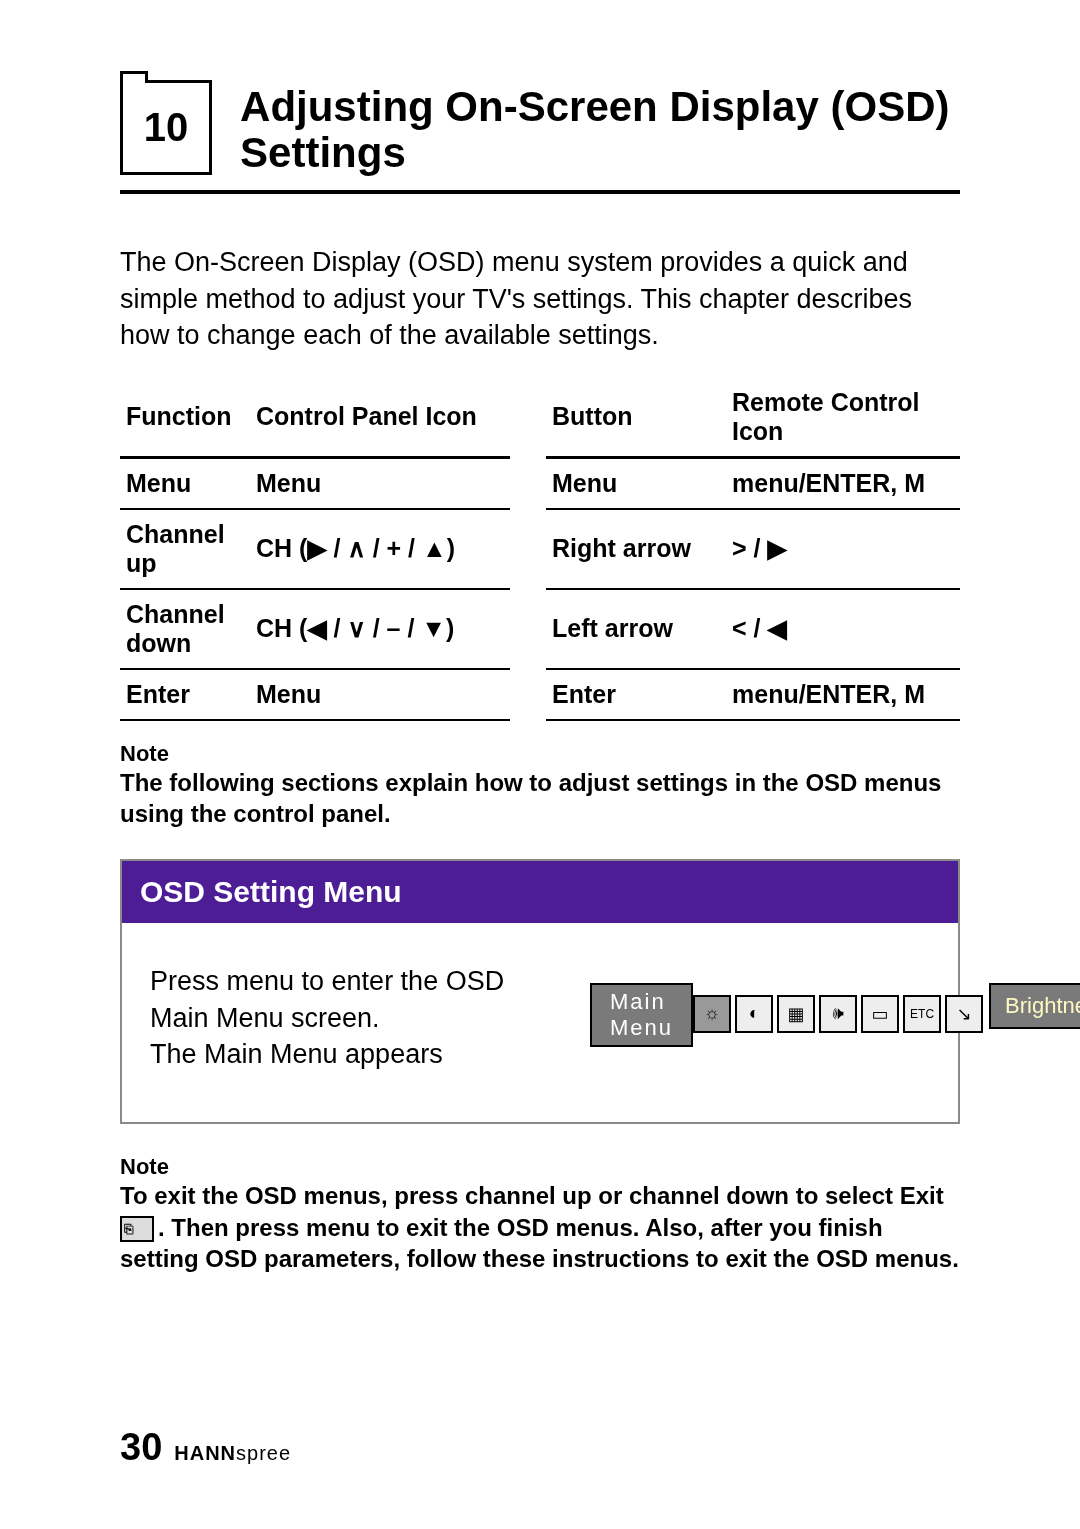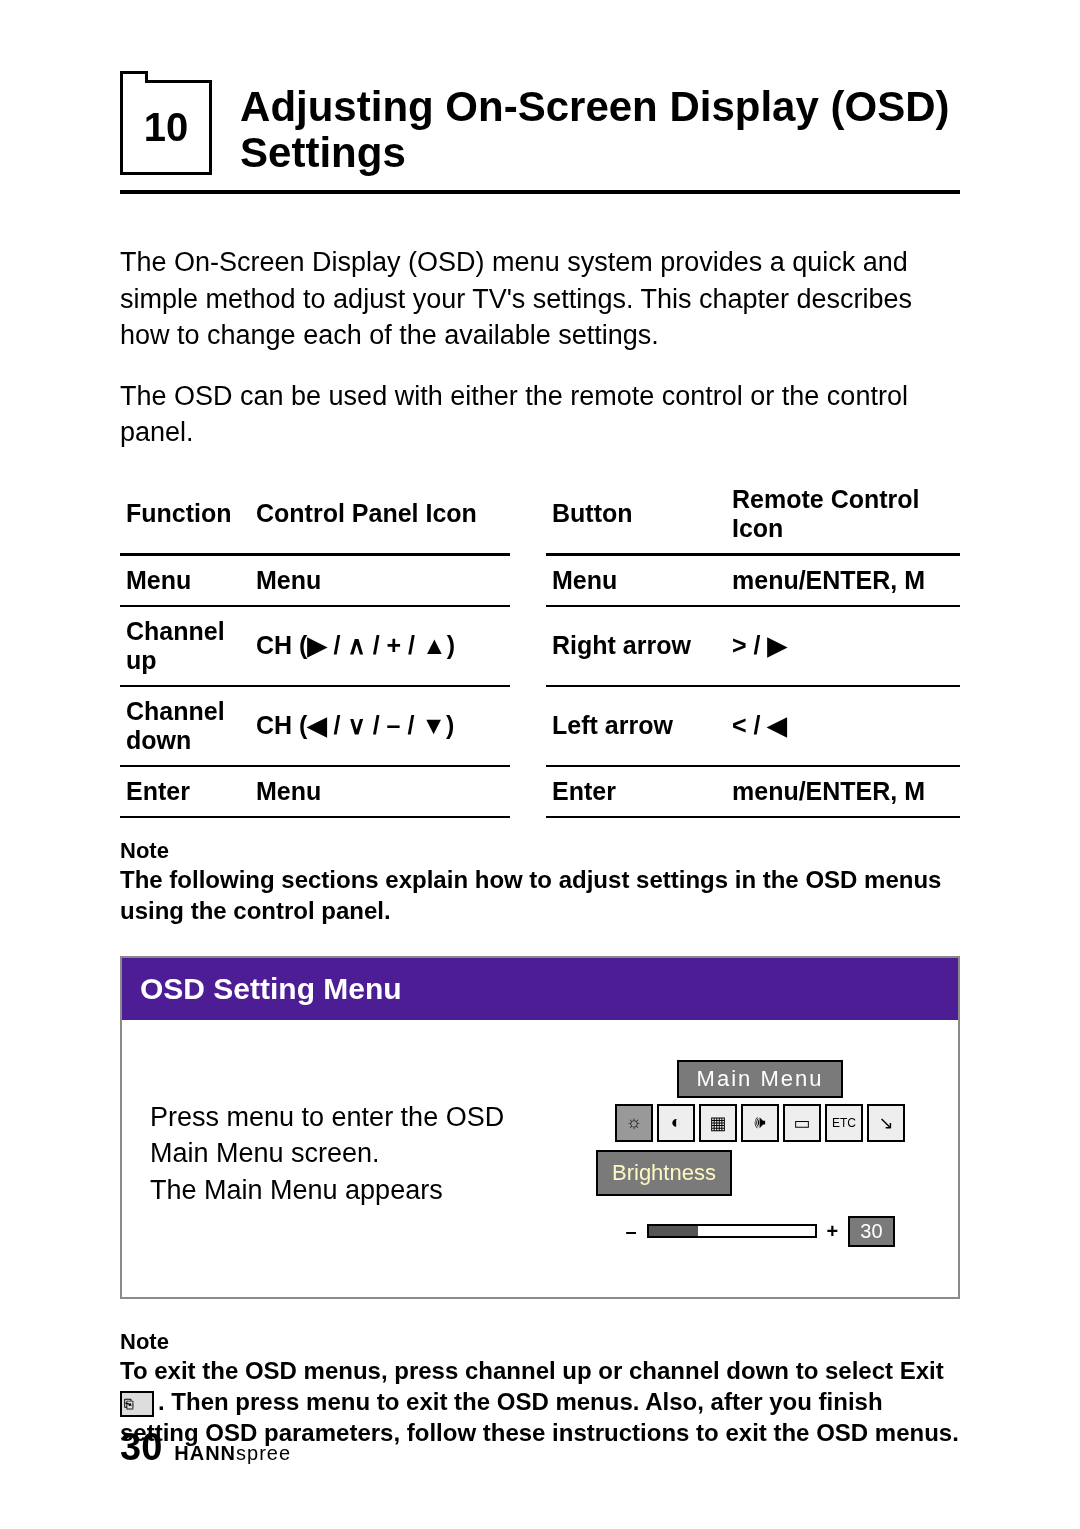--- a/index.html
+++ b/index.html
@@ -105,21 +105,21 @@
   }
   .osd-text {
     flex: 1;
     font-size: 27px;
     line-height: 1.35;
     padding-right: 20px;
   }
   .osd-figure {
     width: 340px;
     display: flex;
-    flex-direction: column;
+    flex-direction: row;
     align-items: center;
   }
   .mm-title {
     background: #7a7a7a;
     color: #fff;
     border: 2px solid #000;
     padding: 4px 18px;
     font-size: 22px;
     letter-spacing: 2px;
     margin-bottom: 6px;
@@ -211,21 +211,20 @@
 
   <div class="chapter-header">
     <div class="chapter-num-box">
       <div class="chapter-num-tab"></div>
       <span>10</span>
     </div>
     <div class="chapter-title">Adjusting On-Screen Display (OSD) Settings</div>
   </div>
 
   <p class="body-text">The On-Screen Display (OSD) menu system provides a quick and simple method to adjust your TV's settings. This chapter describes how to change each of the available settings.</p>
-  <p class="body-text">The OSD can be used with either the remote control or the control panel.</p>
 
   <table class="ctrl-table">
     <colgroup>
       <col style="width:130px">
         <col style="width:260px">
         <col class="col-gap">
         <col style="width:180px">
         <col>
     </colgroup>
     <thead>

